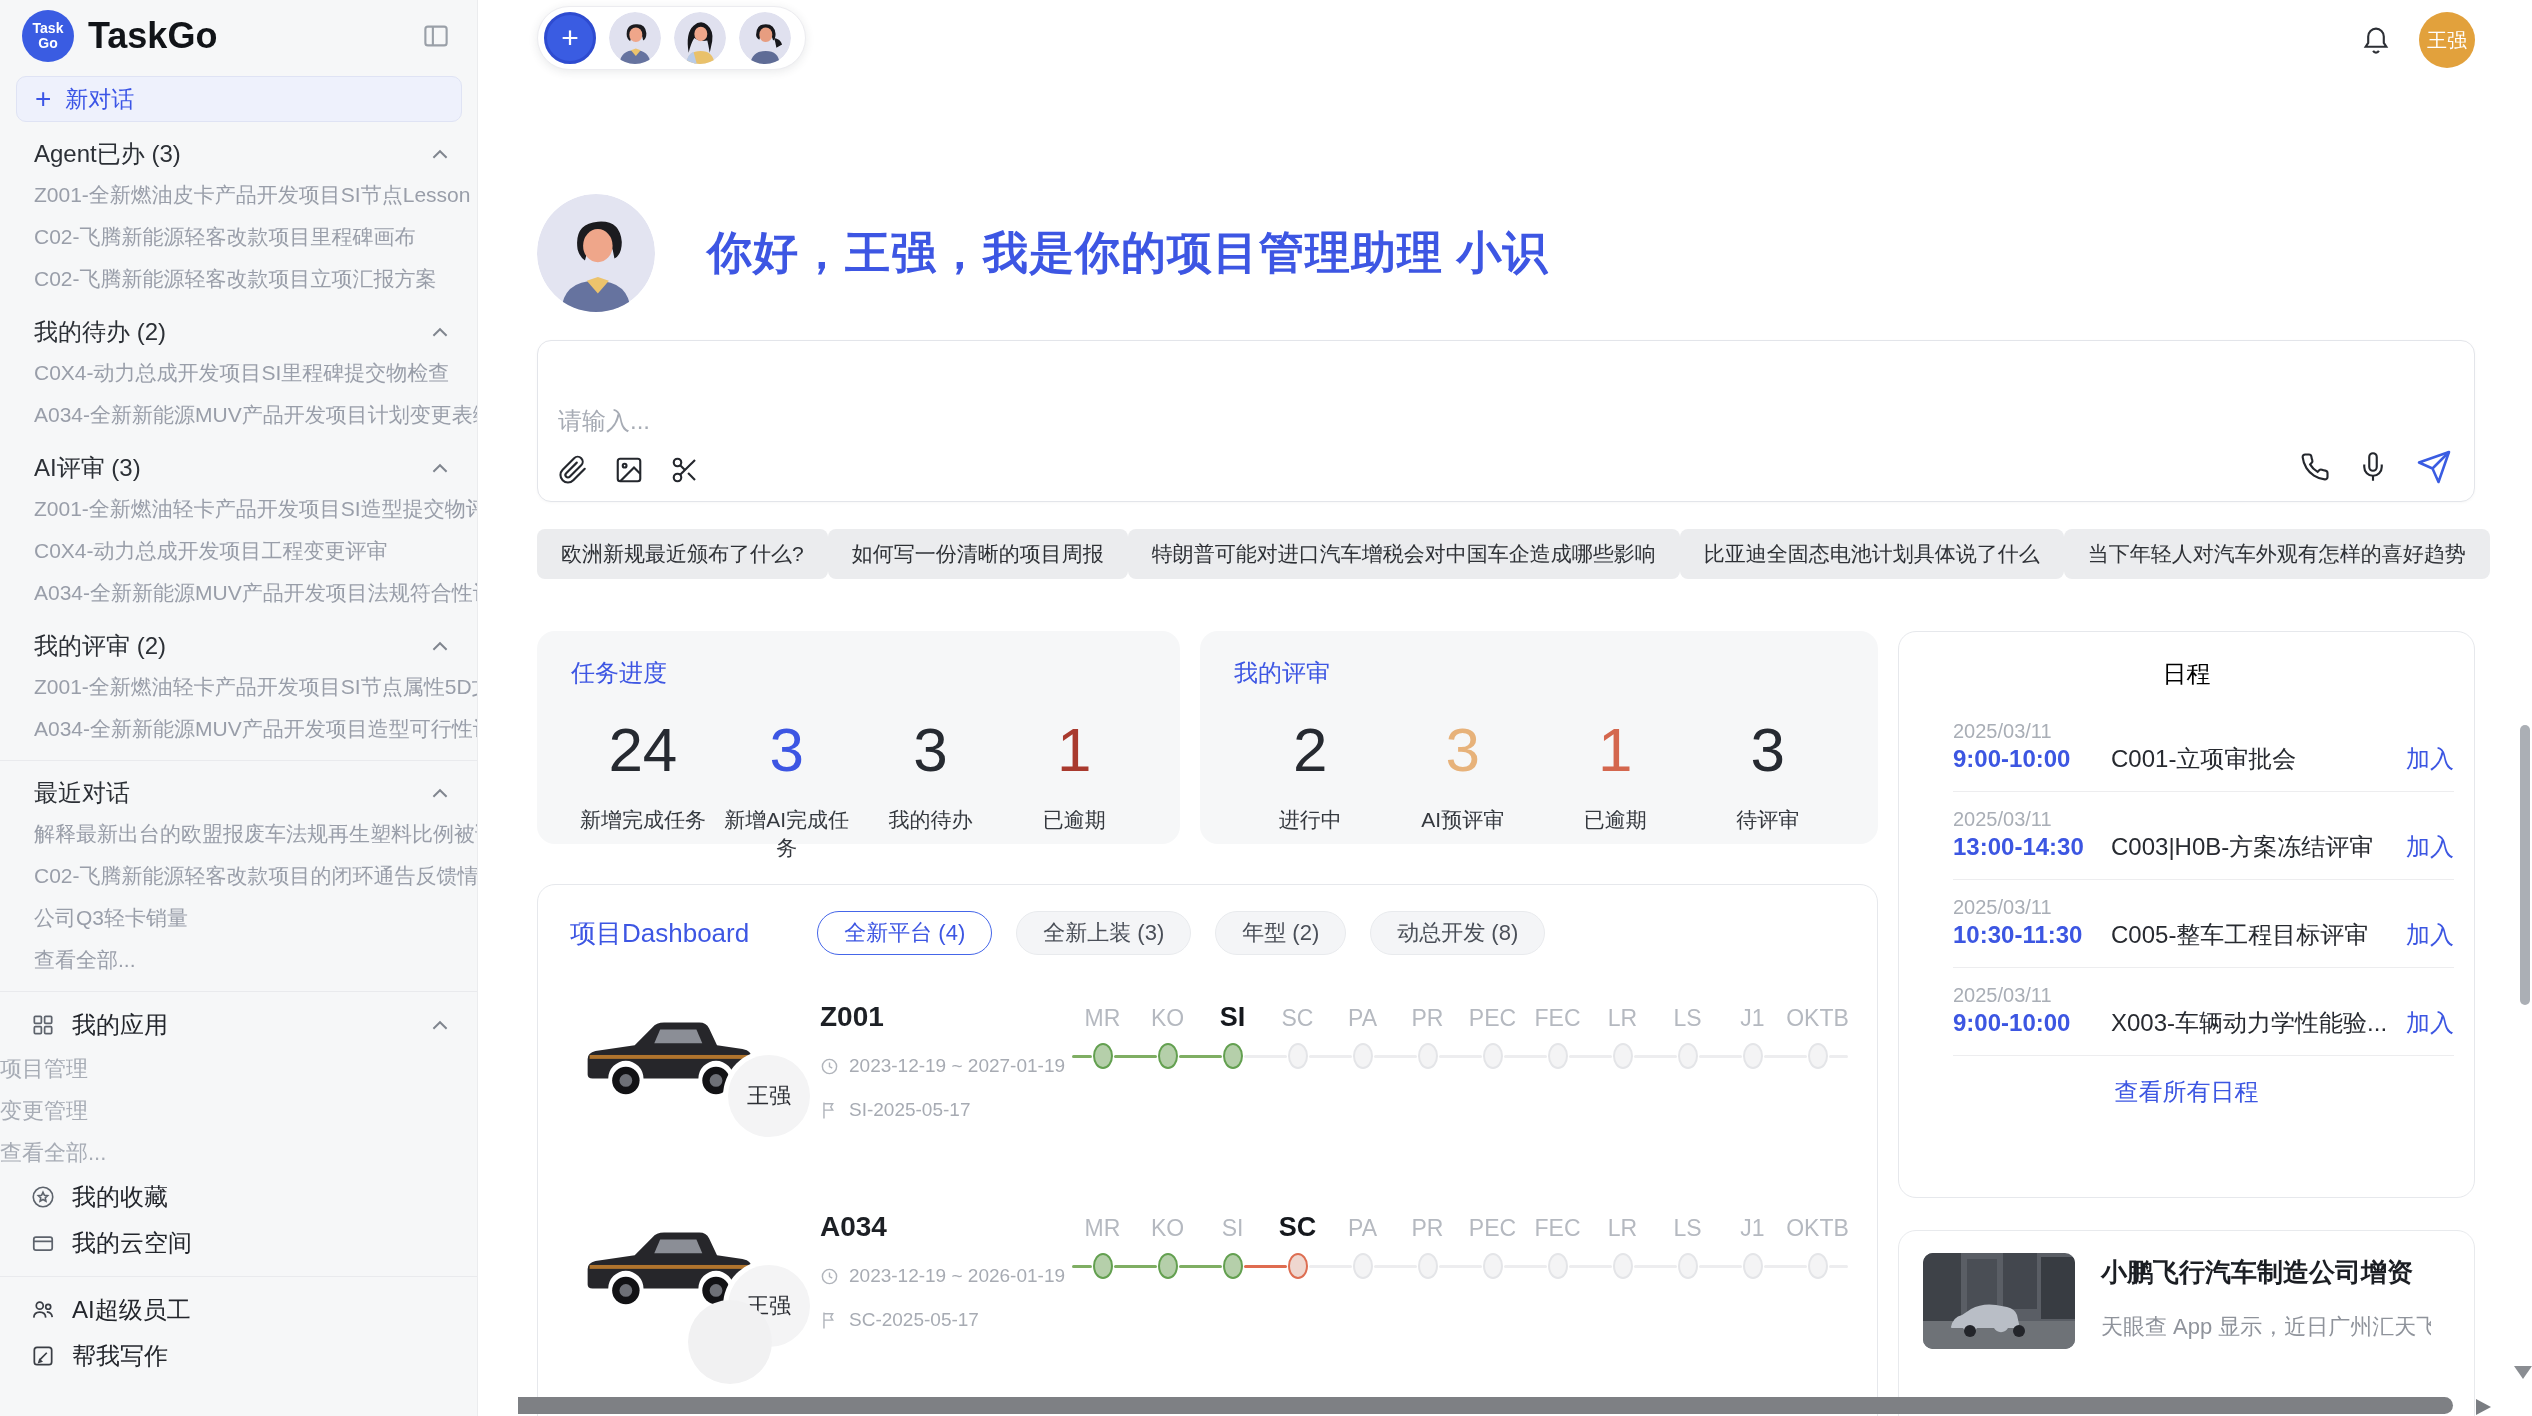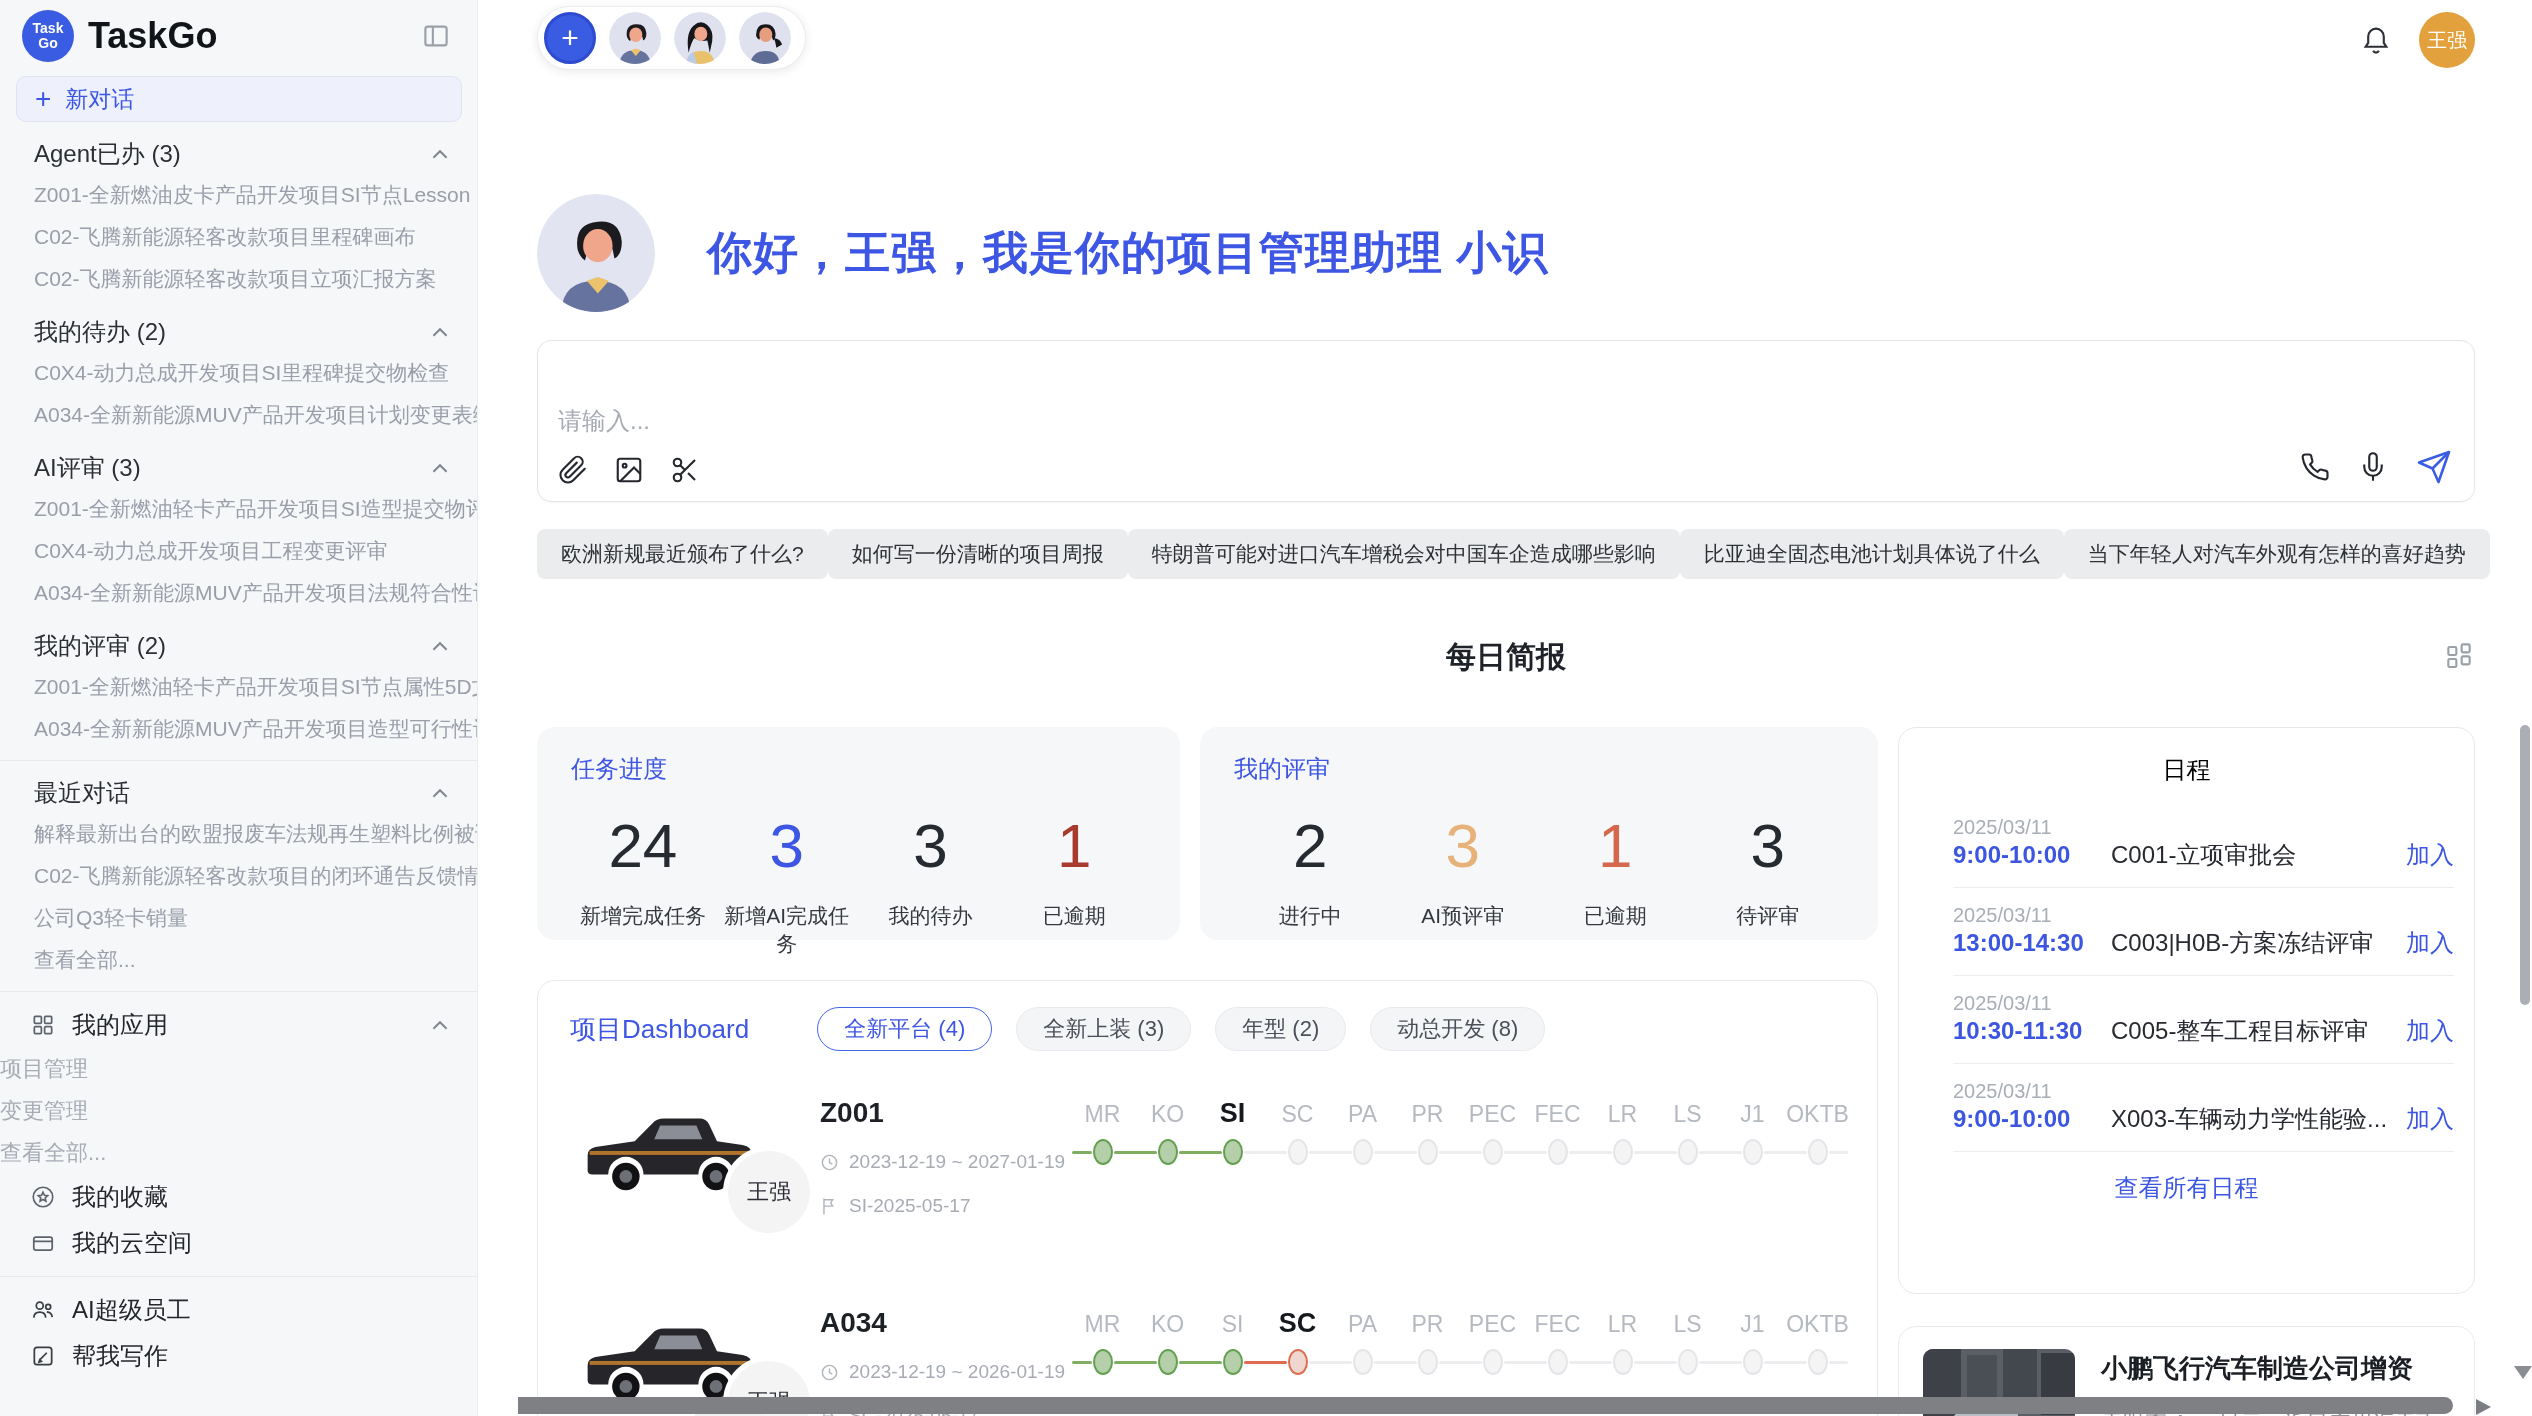--- a/index.html
+++ b/index.html
@@ -363,31 +363,20 @@
 
   <div class="chips">
 
   <button class="chip">欧洲新规最近颁布了什么?</button>
       <button class="chip">如何写一份清晰的项目周报</button>
       <button class="chip">特朗普可能对进口汽车增税会对中国车企造成哪些影响</button>
       <button class="chip">比亚迪全固态电池计划具体说了什么</button>
       <button class="chip">当下年轻人对汽车外观有怎样的喜好趋势</button>
     </div>
 
-  <div class="brief-row">
-    <h2>每日简报</h2>
-    <button class="brief-grid">
-      <svg width="32" height="32" viewBox="0 0 24 24" fill="none" stroke="#9aa0a8" stroke-width="1.6">
-          <rect x="4" y="6" width="6" height="6" rx="1"></rect>
-          <rect x="14" y="4" width="6" height="6" rx="1"></rect>
-          <rect x="4" y="15" width="6" height="6" rx="1"></rect>
-          <rect x="14" y="13" width="6" height="6" rx="1"></rect>
-        </svg>
-    </button>
-  </div>
 
   <div class="grid-area">
     <div class="col-left">
       <div class="stats-row">
         <div class="stat-card c0">
           <div class="stat-title">任务进度</div>
           <div class="stats">
 
               <div class="stat">
                 <div class="stat-val" style="color: rgb(38, 42, 49);">24</div>

